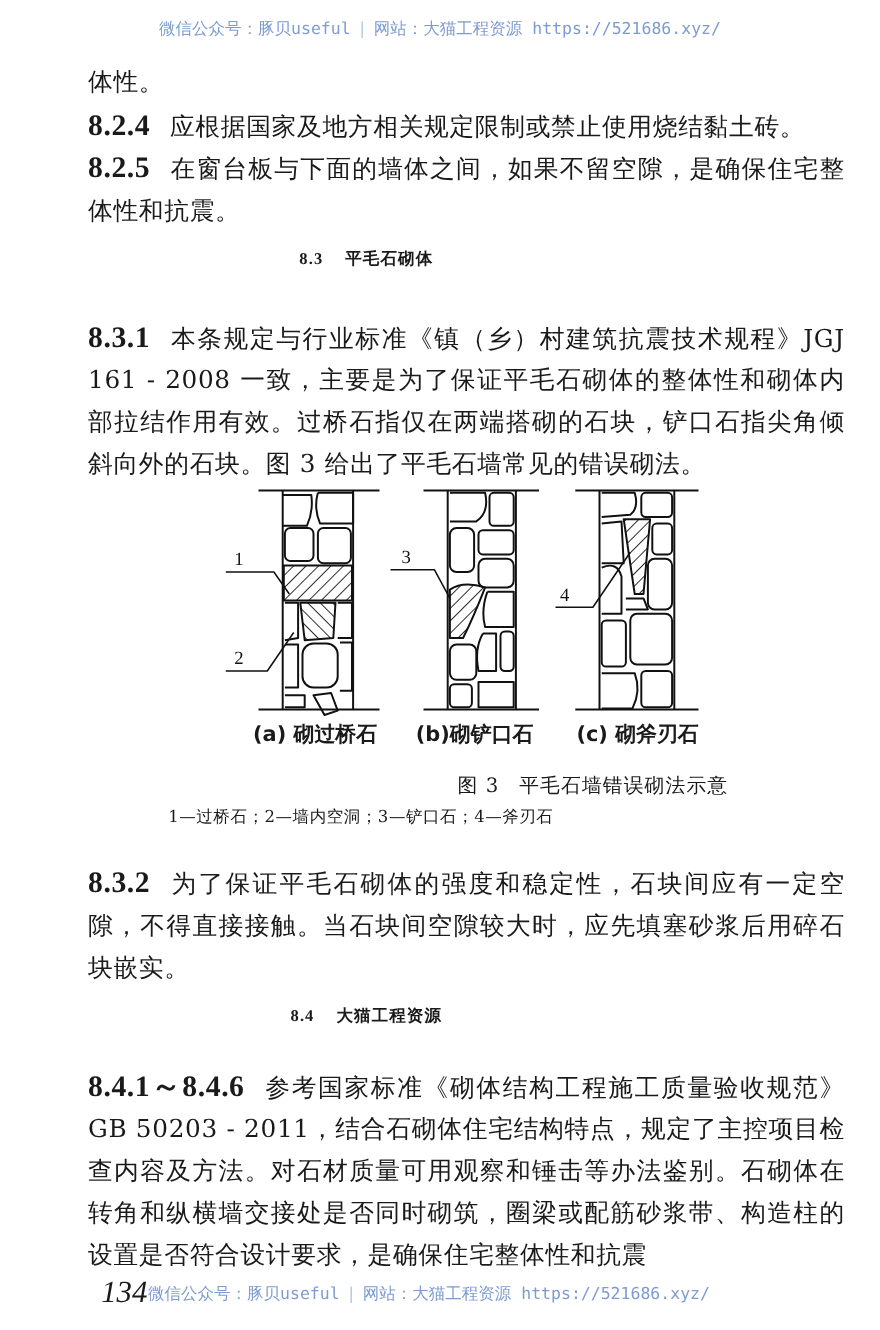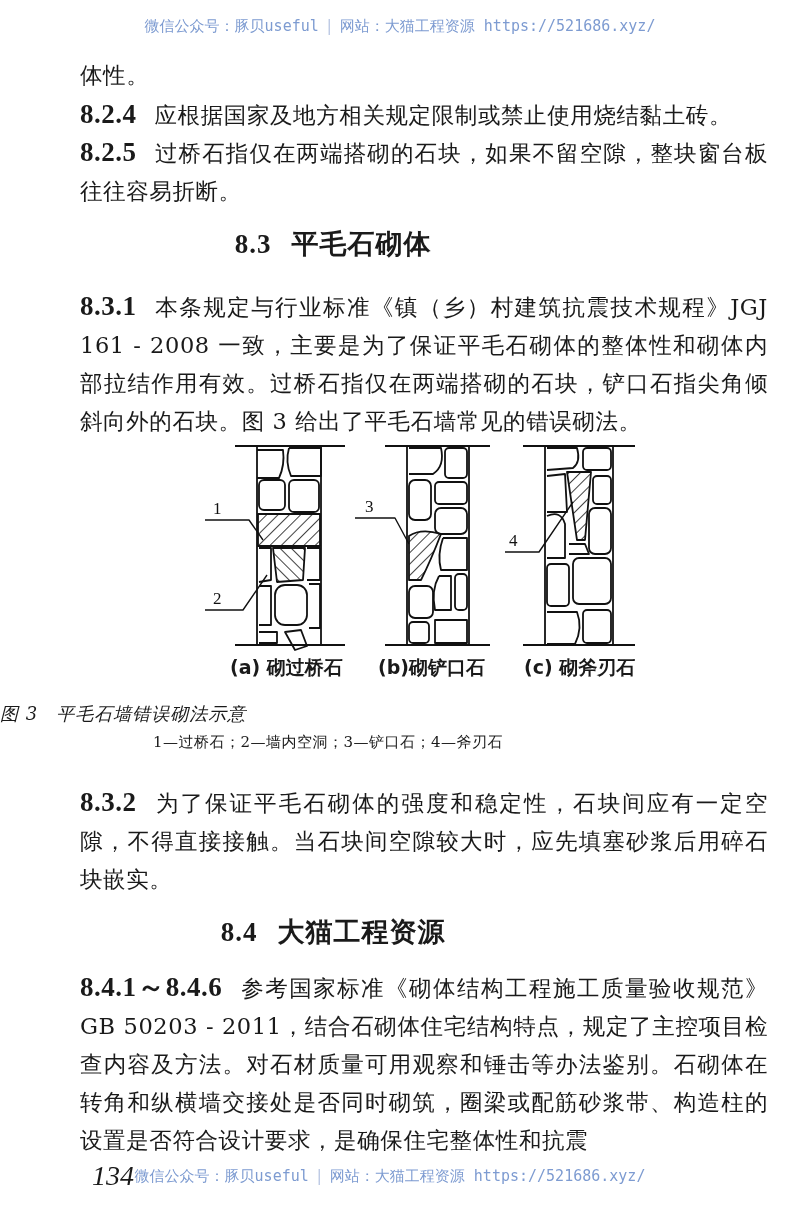--- a/index.html
+++ b/index.html
@@ -20,31 +20,31 @@
     position: absolute; left: 80px; width: 688px;
     font-size: 22.5px; line-height: 38px;
     text-align: justify; letter-spacing: 0.6px;
   }
   .num {
     font-family: "Liberation Serif", "DejaVu Serif", serif;
     font-weight: bold; font-size: 27px; margin-right: 18px; letter-spacing: 0.5px;
   }
   .heading {
     position: absolute; left: 0; width: 666px; text-align: center;
-    font-size: 27px; font-weight: bold; letter-spacing: 1px;
+    font-size: 15px; font-weight: bold; letter-spacing: 1px;
   }
   .heading .hnum { font-family: "Liberation Serif", serif; margin-right: 20px; }
   .figure { position: absolute; left: 205px; top: 440px; width: 450px; height: 215px; }
   .subcap {
     position: absolute; top: 655px; font-size: 19px; font-weight: bold;
     font-family: "DejaVu Sans", sans-serif;
   }
   .figcap {
-    position: absolute; left: 0; width: 662px; text-align: left;
-    font-size: 18px; top: 702px; letter-spacing: 1px; font-style: italic;
+    position: absolute; left: 0; width: 662px; text-align: right;
+    font-size: 18px; top: 702px; letter-spacing: 1px;
   }
   .figcap .fnum { margin-right: 18px; }
   .legend {
     position: absolute; left: 0; width: 656px; text-align: center;
     font-size: 15px; top: 733px; letter-spacing: 0.5px;
   }
   .pagenum {
     position: absolute; left: 92px; top: 1160px;
     font-family: "Liberation Serif", serif; font-style: italic;
     font-size: 28px;
@@ -59,21 +59,21 @@
 
 <div class="para" style="top:56px;">
   <span>体性。</span>
 </div>
 
 <div class="para" style="top:95px;">
   <span class="num">8.2.4</span><span>应根据国家及地方相关规定限制或禁止使用烧结黏土砖。</span>
 </div>
 
 <div class="para" style="top:133px;">
-  <span class="num">8.2.5</span><span>过桥石指仅在两端搭砌的石块，如果不留空隙，整块窗台板往往容易折断。</span>
+  <span class="num">8.2.5</span><span>在窗台板与下面的墙体之间，如果不留空隙，是确保住宅整体性和抗震。</span>
 </div>
 
 <div class="heading" style="top:226px;">
   <span class="hnum">8.3</span><span>平毛石砌体</span>
 </div>
 
 <div class="para" style="top:287px;">
   <span class="num">8.3.1</span><span>本条规定与行业标准《镇（乡）村建筑抗震技术规程》JGJ 161 - 2008 一致，主要是为了保证平毛石砌体的整体性和砌体内部拉结作用有效。过桥石指仅在两端搭砌的石块，铲口石指尖角倾斜向外的石块。图 3 给出了平毛石墙常见的错误砌法。</span>
 </div>
 

